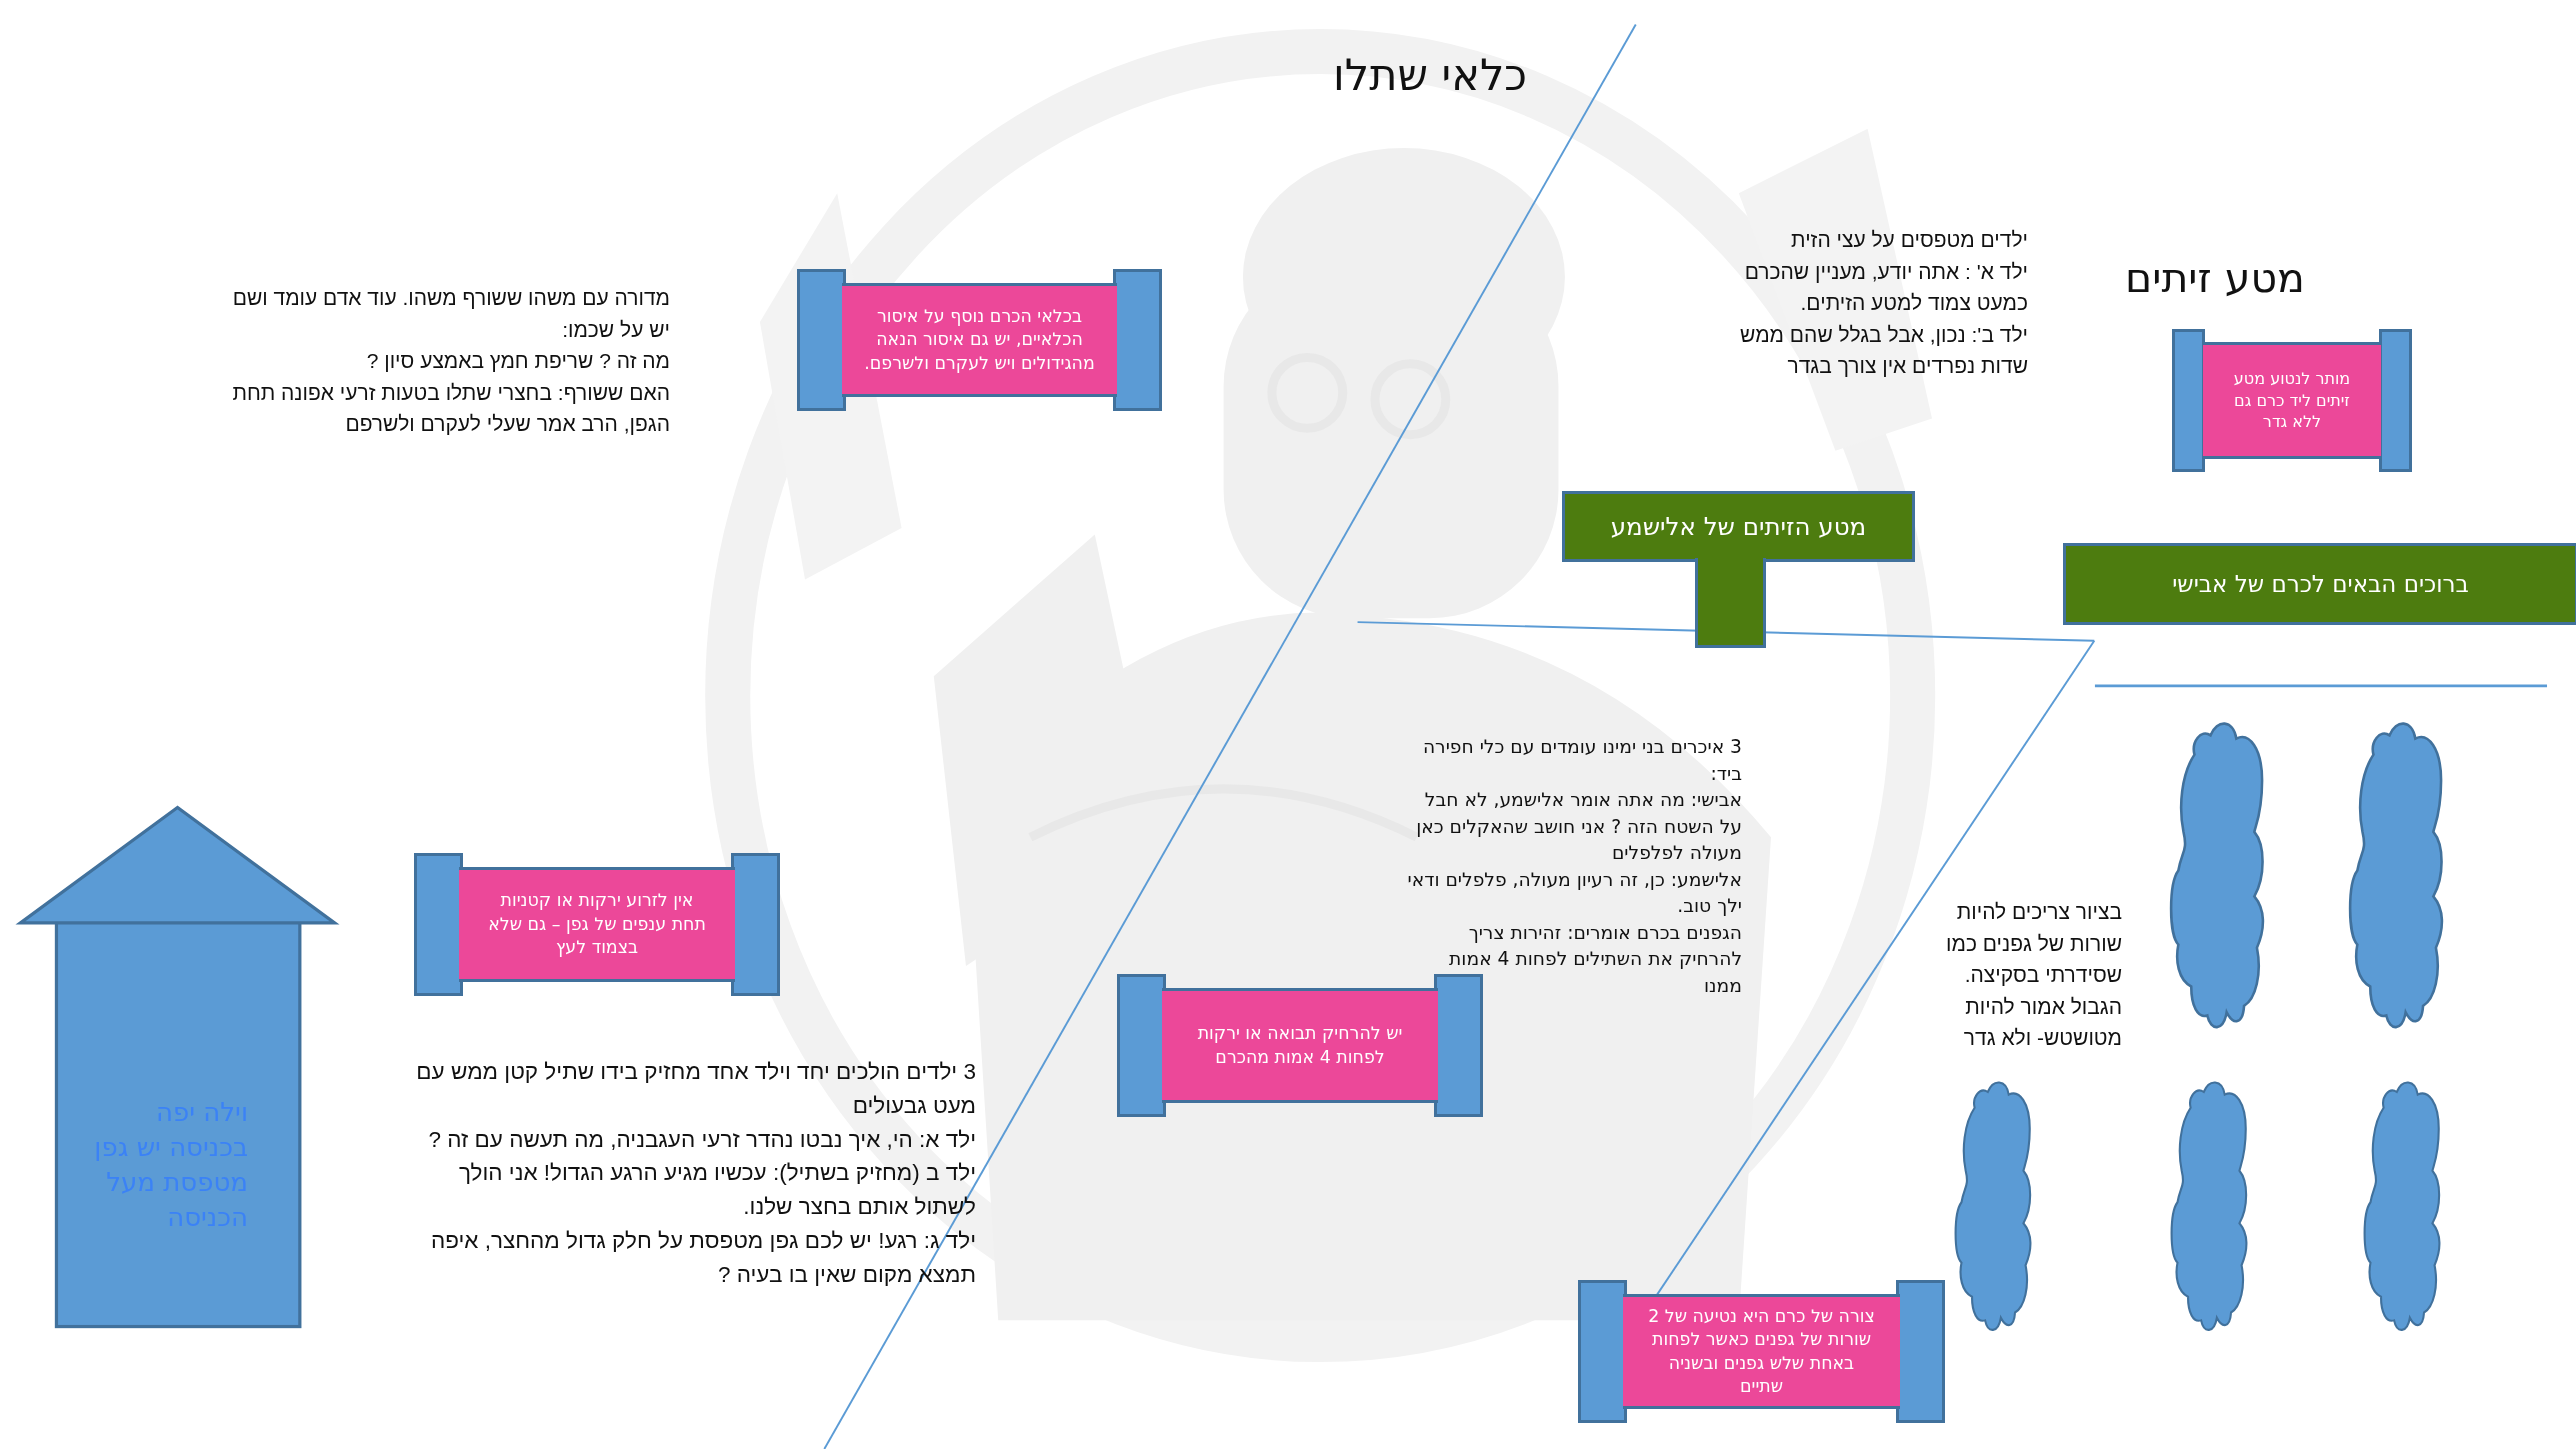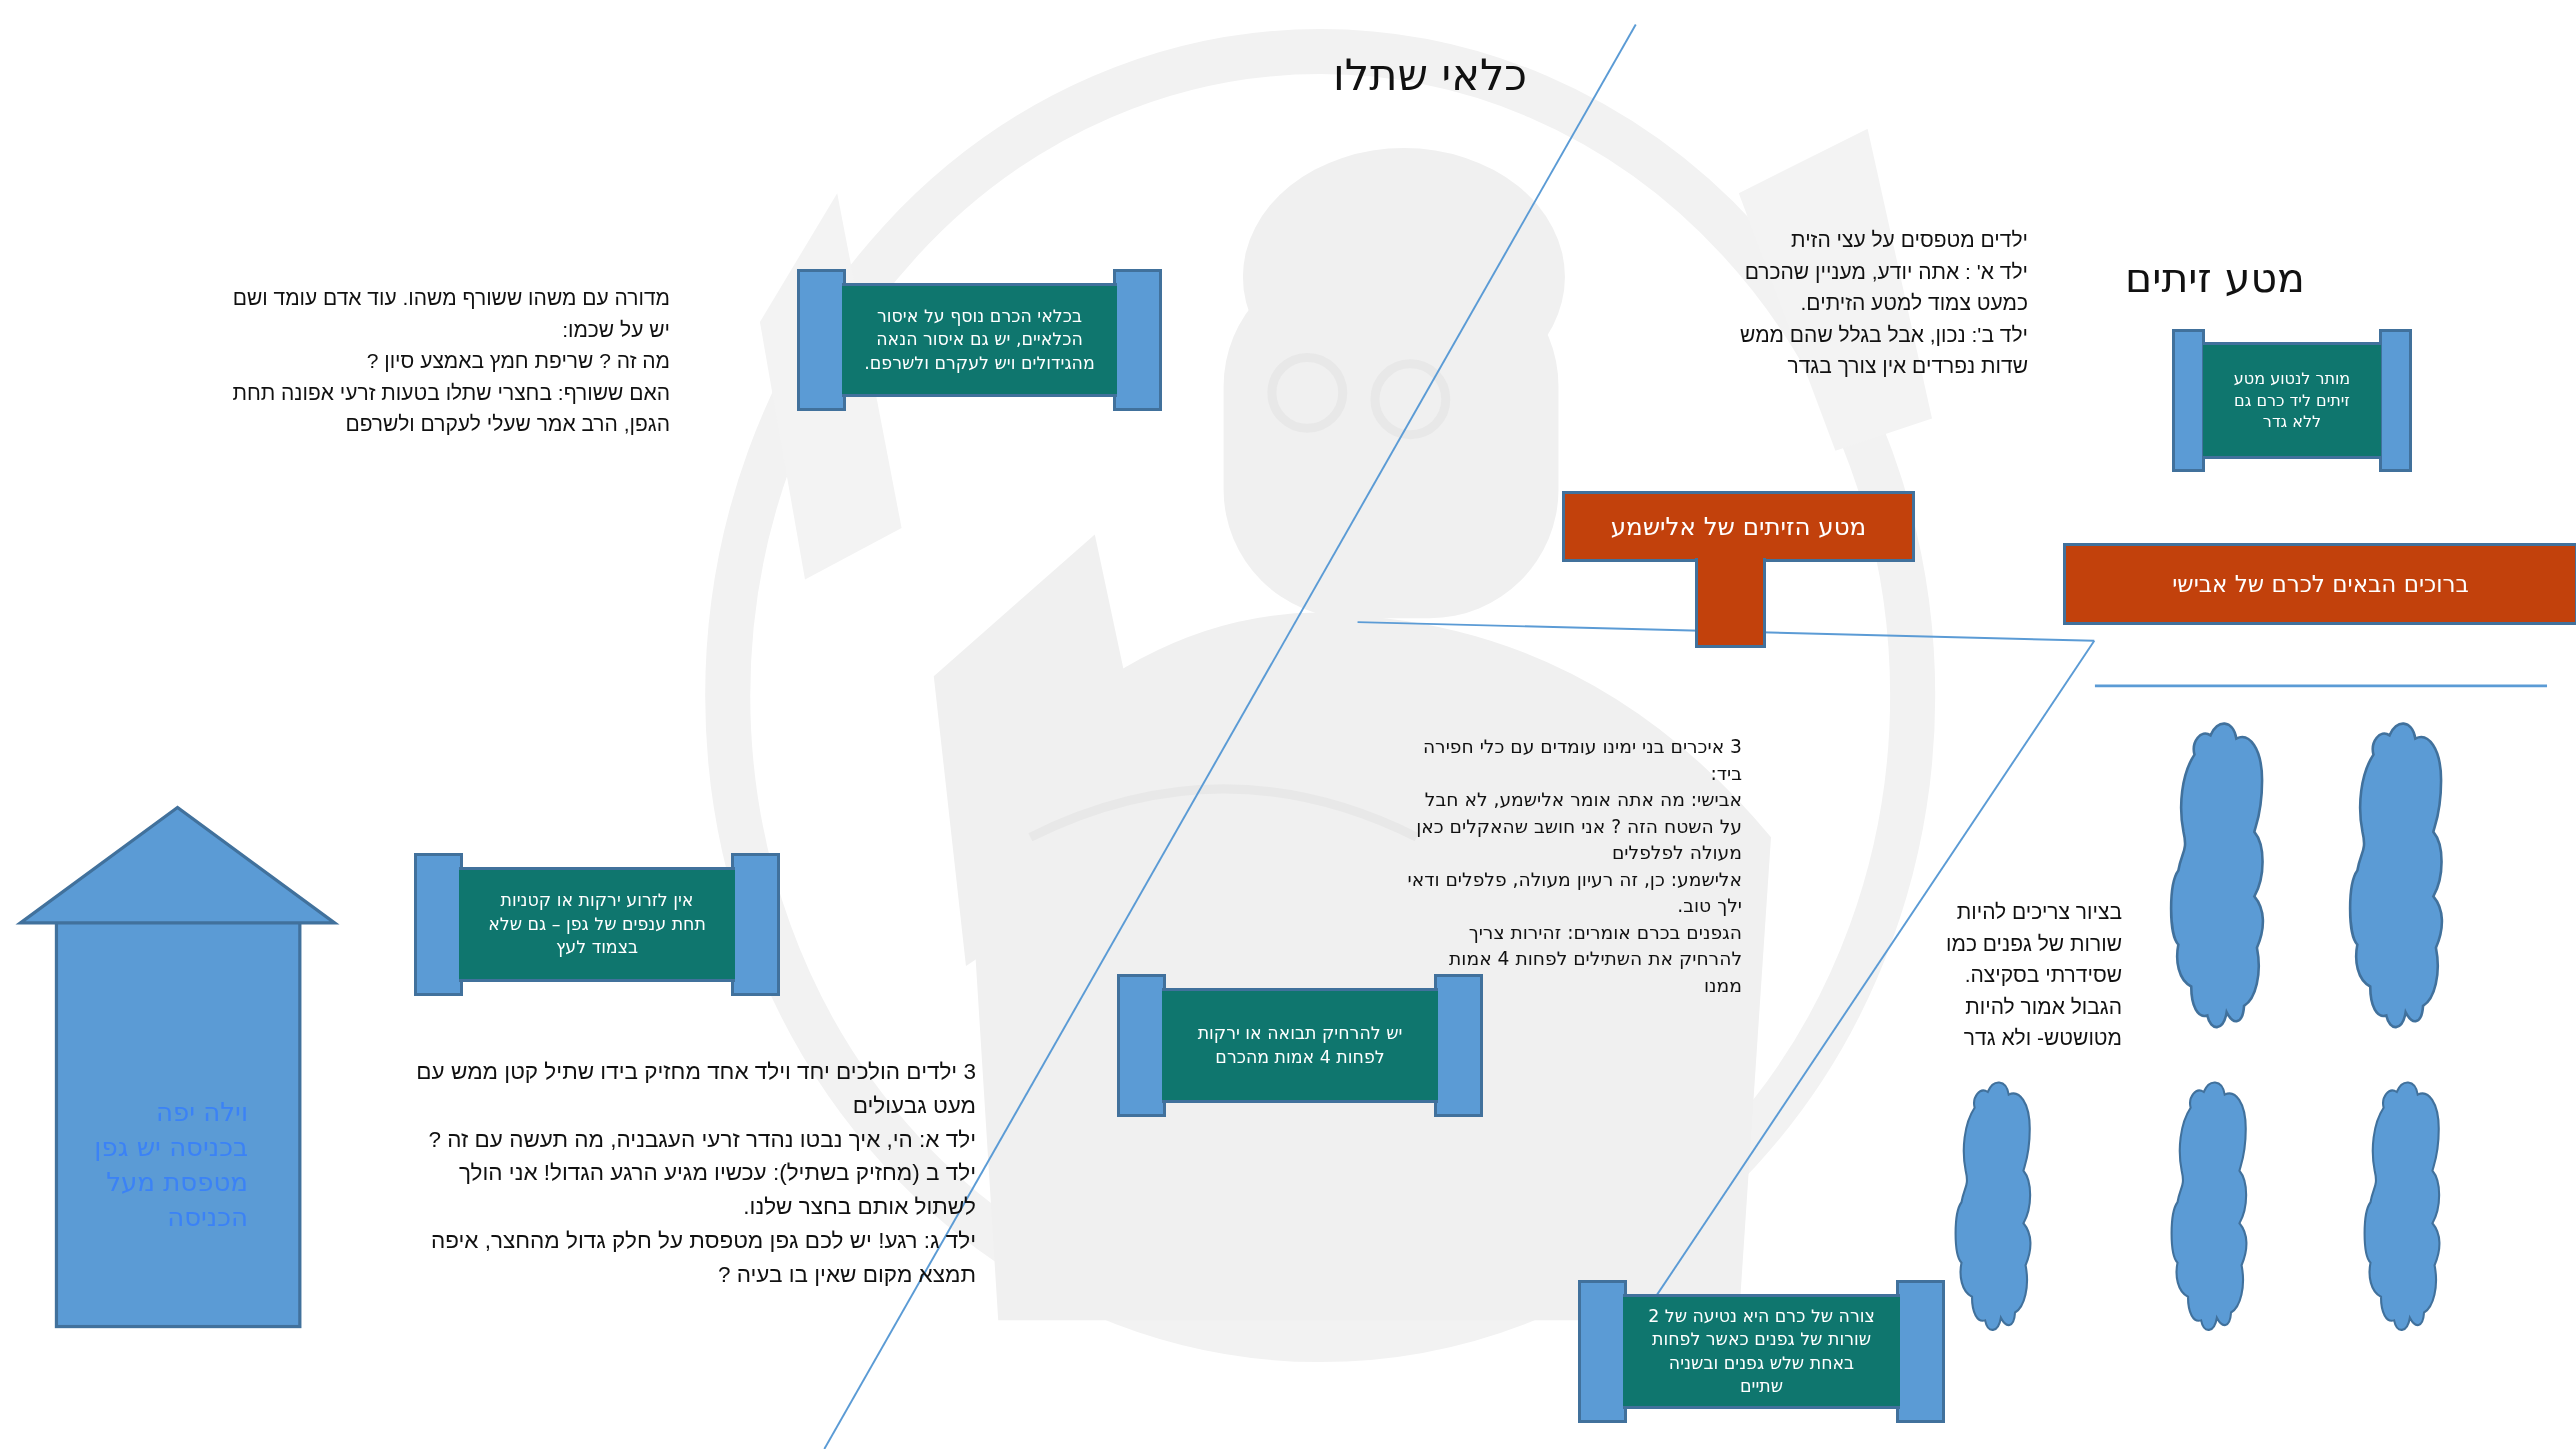--- a/index.html
+++ b/index.html
@@ -21,27 +21,27 @@
   
   .scroll { position:absolute; }
   .scroll .roll {
     position:absolute; top:0; bottom:0; width:49px;
     background:#5b9bd5; border:3.9px solid #41719c; box-sizing:border-box;
   }
   .scroll .roll.left { left:0; }
   .scroll .roll.right { right:0; }
   .scroll .body {
     position:absolute; left:45px; right:45px; top:14px; bottom:14px;
-    background:#0f766e; border:3.9px solid #41719c; border-left:none; border-right:none; box-sizing:border-box;
+    background:#ec4899; border:3.9px solid #41719c; border-left:none; border-right:none; box-sizing:border-box;
     display:flex; align-items:center; justify-content:center; text-align:center;
     direction:rtl; color:#ffffff; font-size:17.4px; line-height:1.35; padding:4px 13px;
     white-space:pre-line;
   }
   .box {
-    position:absolute; background:#c2410c; border:3.9px solid #41719c; box-sizing:border-box;
+    position:absolute; background:#4d7c0f; border:3.9px solid #41719c; box-sizing:border-box;
     color:#fff; display:flex; align-items:center; justify-content:center; direction:rtl;
     font-size:24.5px;
   }
   .house-text {
     position:absolute; direction:rtl; text-align:right; color:#3b82f6; font-size:26px; line-height:1.35;
     white-space:pre-line;
   }
   .cloud { position:absolute; }
 </style>
 </head>

